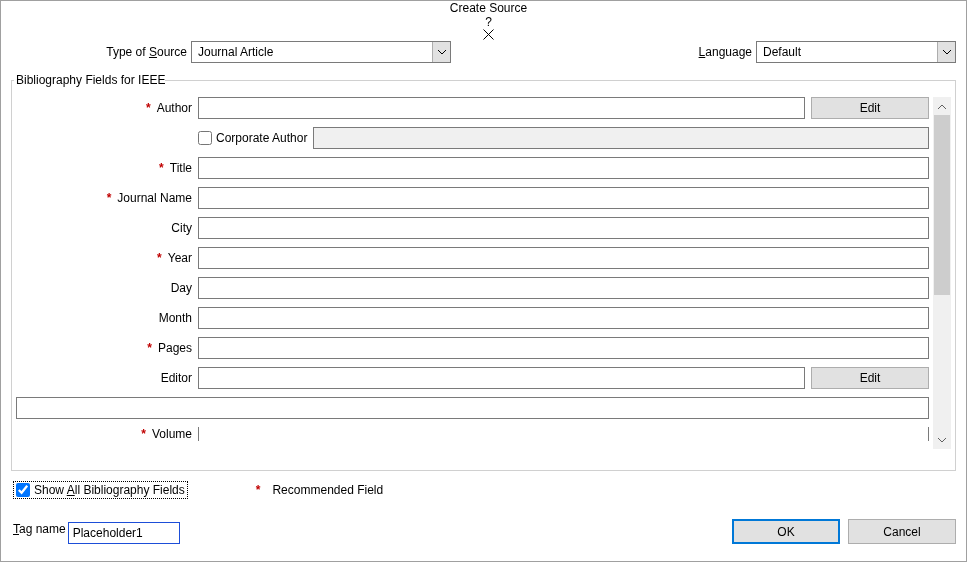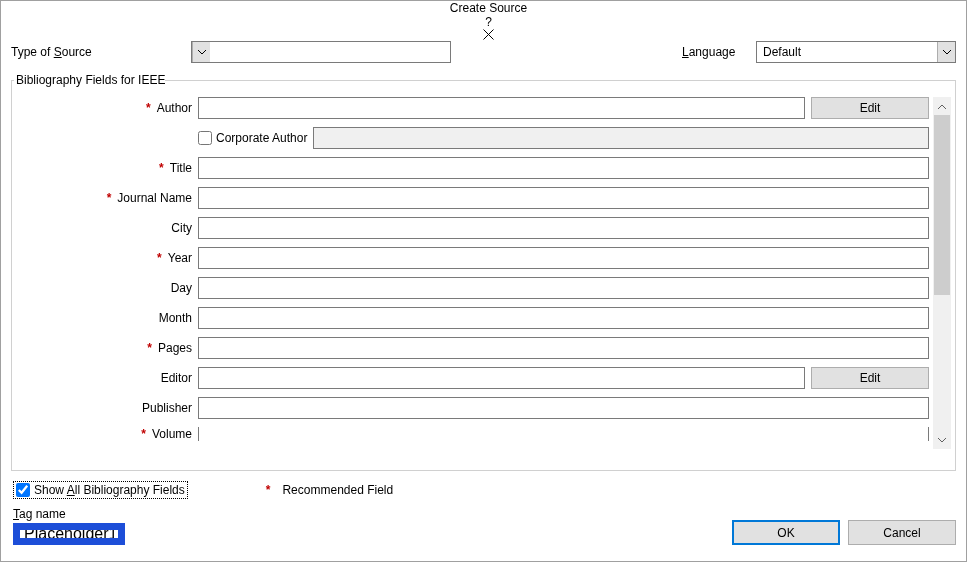--- a/index.html
+++ b/index.html
@@ -33,21 +33,21 @@
       justify-content: center;
       cursor: default;
     }
     .content { padding: 6px 10px 10px 10px; }
     .top-row {
       display: flex;
       align-items: center;
       gap: 4px;
       padding: 2px 0 10px 0;
     }
-    .top-row .label { text-align: left; }
+    .top-row .label { text-align: right; }
     .type-label { width: 176px; }
     .lang-label { width: 70px; margin-left: auto; }
     .combo {
       display: flex;
       align-items: center;
       border: 1px solid #7a7a7a;
       background: #ffffff;
       height: 22px;
     }
     .combo span { flex: 1; padding: 0 6px; }
@@ -142,41 +142,40 @@
       gap: 4px;
       justify-content: center;
     }
     .checkbox input[type=checkbox] {
       width: 14px;
       height: 14px;
     }
     .footer-row1 {
       display: flex;
       align-items: center;
-      gap: 10px;
       padding: 10px 0 6px 2px;
     }
     .showall {
       border: 1px dotted #000;
       padding: 1px 2px;
     }
     .showall label span { text-decoration: underline; text-decoration-style: solid; text-decoration-color: #000; }
     .footer-row2 {
       display: flex;
       align-items: flex-end;
       padding: 2px 0 0 2px;
     }
-    .tag-area { display: flex; flex-direction: column; gap: 2px; }
+    .tag-area { display: flex; flex-direction: row; gap: 2px; }
     .tag-input {
       width: 112px;
       height: 22px;
-      border: 7px solid #1d4ed8;
+      border: 1px solid #1d4ed8;
       padding: 0 4px;
       font-family: inherit;
-      font-size: 16px;
+      font-size: 12px;
     }
     .footer-buttons { margin-left: auto; display: flex; gap: 8px; margin-top: 12px; }
     .footer-btn {
       width: 108px;
       height: 25px;
       border: 1px solid #adadad;
       background: #e1e1e1;
       font-family: inherit;
       font-size: 12px;
     }
@@ -197,20 +196,21 @@
         <path d="M0.5 0.5 L10.5 10.5 M10.5 0.5 L0.5 10.5" stroke="#000" stroke-width="1"></path>
       </svg>
   </div>
 </div>
 
 <div class="content">
 
   <div class="top-row">
     <div class="label type-label">Type of <span class="underline">S</span>ource</div>
     <div class="combo type-combo">
+      <span>Journal Article</span>
       <div class="combo-btn">
         <svg width="8" height="5" viewBox="0 0 8 5">
             <path d="M0 0 L4 4 L8 0" fill="none" stroke="#000" stroke-width="1"></path>
           </svg>
       </div>
     </div>
     <div class="label lang-label"><span class="underline">L</span>anguage</div>
     <div class="combo lang-combo">
       <span>Default</span>
       <div class="combo-btn">
@@ -298,23 +298,20 @@
 
         <div class="field-row">
           <div class="field-label-wrap">
               <span>Editor</span>
             </div>
           <input class="txt" type="text" style="">
           <button class="btn">Edit</button>
         </div>
 
         <div class="field-row">
-          <div class="field-label-wrap">
-              <span>Publisher</span>
-            </div>
           <input class="txt" type="text" style="">
         </div>
 
         <div class="field-row" style="margin-bottom:0; overflow:hidden; height:14px;">
           <div class="field-label-wrap">
               <span class="req">*</span>
               <span>Volume</span>
             </div>
           <input class="txt" type="text" style="">
         </div>

